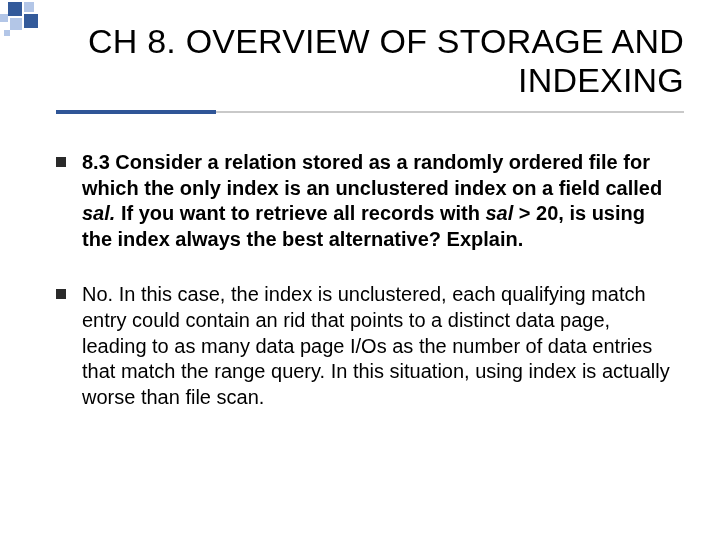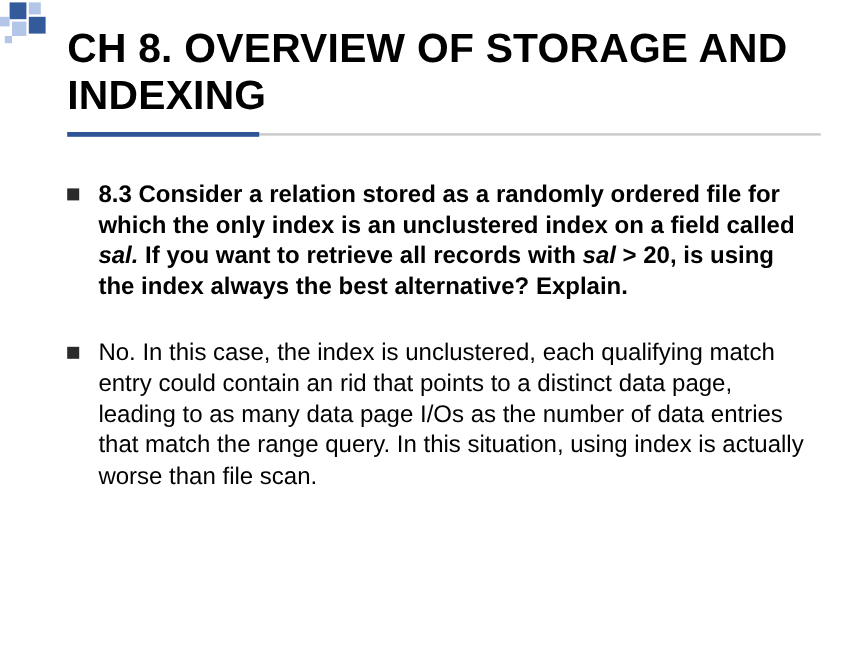--- a/index.html
+++ b/index.html
@@ -33,23 +33,24 @@
     background: #335a9a;
   }
   .title-box {
     position: absolute;
     left: 56px;
     top: 22px;
     right: 36px;
   }
   .title {
     font-size: 34px;
-    font-weight: bold;
+    font-weight: normal;
     line-height: 1.15;
     letter-spacing: 0.2px;
+    text-align: right;
   }
   .underline-wrap {
     margin-top: 10px;
     height: 4px;
     position: relative;
   }
   .underline-gray {
     position: absolute;
     left: 0;
     right: 0;

